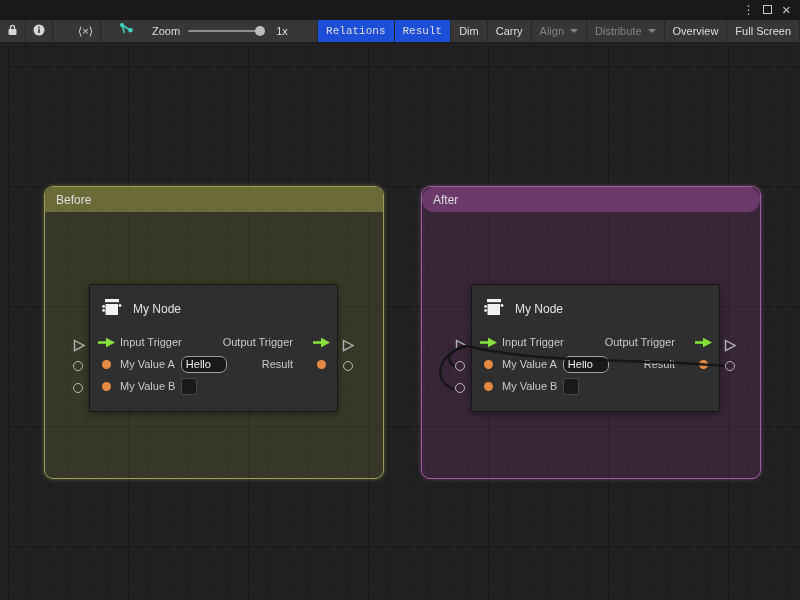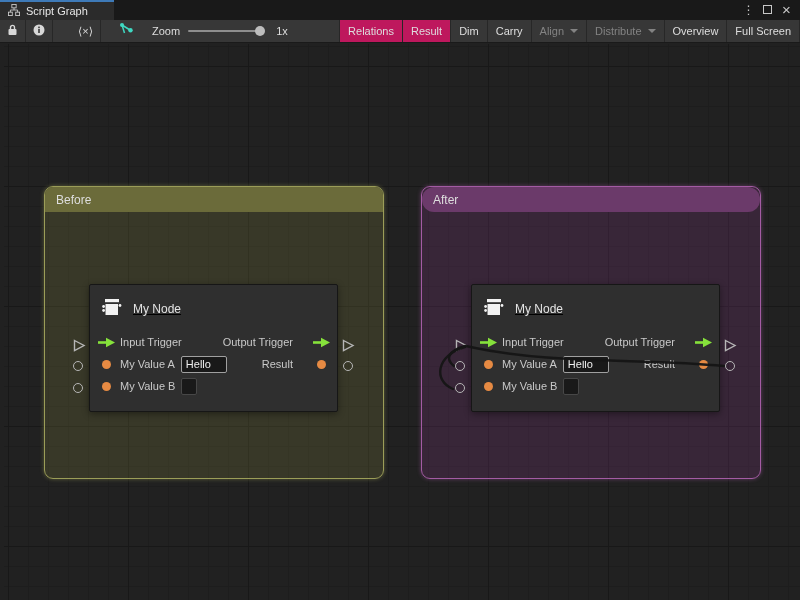--- a/index.html
+++ b/index.html
@@ -18,21 +18,21 @@
              text-align:center; }
   .maxbox { width:9px; height:9px; border:1px solid #c8c8c8; display:inline-block; }
 
   
   .toolbar { position:absolute; left:0; top:20px; width:800px; height:23px;
              background:#373737; border-bottom:1px solid #1a1a1a;
              display:flex; align-items:stretch; overflow:hidden; white-space:nowrap; }
   .tb-btn { flex-shrink:0; display:flex; align-items:center; gap:4px; padding:0 8px;
             color:#dedede; font-size:11px; border-right:1px solid #272727; }
   .tb-btn.icon-btn { padding:0 7px; }
-  .tb-btn.toggled { background:#be185d; }
+  .tb-btn.toggled { background:#1d4ed8;font-family:Liberation Mono, monospace; }
   .tb-btn.disabled { color:#838383; }
   .tb-plain { border-right:none; }
   .sep { flex-shrink:0; width:1px; background:#272727; }
   .spacer { flex-shrink:0; }
   .zoom-track { flex-shrink:0; width:72px; height:2px; background:#8f8f8f; border-radius:1px;
                 align-self:center; position:relative; }
   .zoom-knob { position:absolute; right:-5px; top:-4px; width:10px; height:10px;
                border-radius:50%; background:#bdbdbd; }
   .chev { width:0; height:0; border-left:4px solid transparent; border-right:4px solid transparent;
           border-top:4px solid #838383; display:inline-block; margin-left:2px; }
@@ -60,57 +60,46 @@
                   padding:0 11px; }
   .group-before .group-header { background:#6b6b3a; }
   .group-after  .group-header { background:#6b3a6a;border-radius:12px; }
   .group-title { color:#dedede; font-size:12px; }
 
   
   .node { position:absolute; top:240px; width:249px; height:128px; background:#2f2f2f;
           border:1px solid #161616; border-radius:2px; box-shadow:0 2px 7px rgba(0,0,0,.4); }
   .node-a { left:85px; }
   .node-b { left:467px; }
-  .node-header { display:flex; align-items:center; gap:10px; padding:11px 10px 9px 10px;text-decoration:underline; }
+  .node-header { display:flex; align-items:center; gap:10px; padding:11px 10px 9px 10px; }
   .node-title { color:#e4e4e4; font-size:12px; }
   .node-row { height:22px; display:flex; align-items:center; padding:0 6px; }
   .p-ico { width:20px; display:flex; justify-content:center; align-items:center; flex-shrink:0; }
   .row-label { color:#c9c9c9; font-size:11px; margin-left:4px; white-space:nowrap; }
   .row-right { margin-left:auto; display:flex; align-items:center; gap:18px; }
   .dot { width:9px; height:9px; border-radius:50%; background:#e68a43; }
   .vfield { height:17px; background:#191919; border:1px solid #a0a0a0; border-radius:2px;
             color:#efefef; font-size:11px; padding:0 4px; margin-left:6px;
             font-family:"Liberation Sans", sans-serif; }
-  .vfield.hello { width:46px; }
+  .vfield.hello { width:46px;border-radius:7px; }
   .vfield.small { width:16px; border-color:#474747; }
 
   
   .oport { position:absolute; }
   .ocircle { width:10px; height:10px; border:1.4px solid #b6b6b6; border-radius:50%;
              background:transparent; }
 
   .wires { position:absolute; left:0; top:0; width:800px; height:556px; pointer-events:none; }
 </style>
 </head>
 <body>
 
 <div class="window">
 
   <div class="titlebar">
-    <div class="tab">
-      <span>
-        <svg width="12" height="12" viewBox="0 0 14 14">
-          <rect x="4.5" y="0.5" width="5" height="4" fill="none" stroke="#cfcfcf"></rect>
-          <rect x="0.5" y="9.5" width="4.5" height="4" fill="none" stroke="#cfcfcf"></rect>
-          <rect x="9" y="9.5" width="4.5" height="4" fill="none" stroke="#cfcfcf"></rect>
-          <path d="M7 4.5 V7 M2.8 9.5 V7 H11.2 V9.5" fill="none" stroke="#cfcfcf"></path>
-        </svg>
-      </span>
-      <span class="tab-label">Script Graph</span>
-    </div>
     <div class="win-controls">
       <span class="win-btn">⋮</span>
       <span class="win-btn"><span class="maxbox"></span></span>
       <span class="win-btn" style="font-size:15px">×</span>
     </div>
   </div>
 
   <div class="toolbar">
     <div class="tb-btn icon-btn">
       <span>

